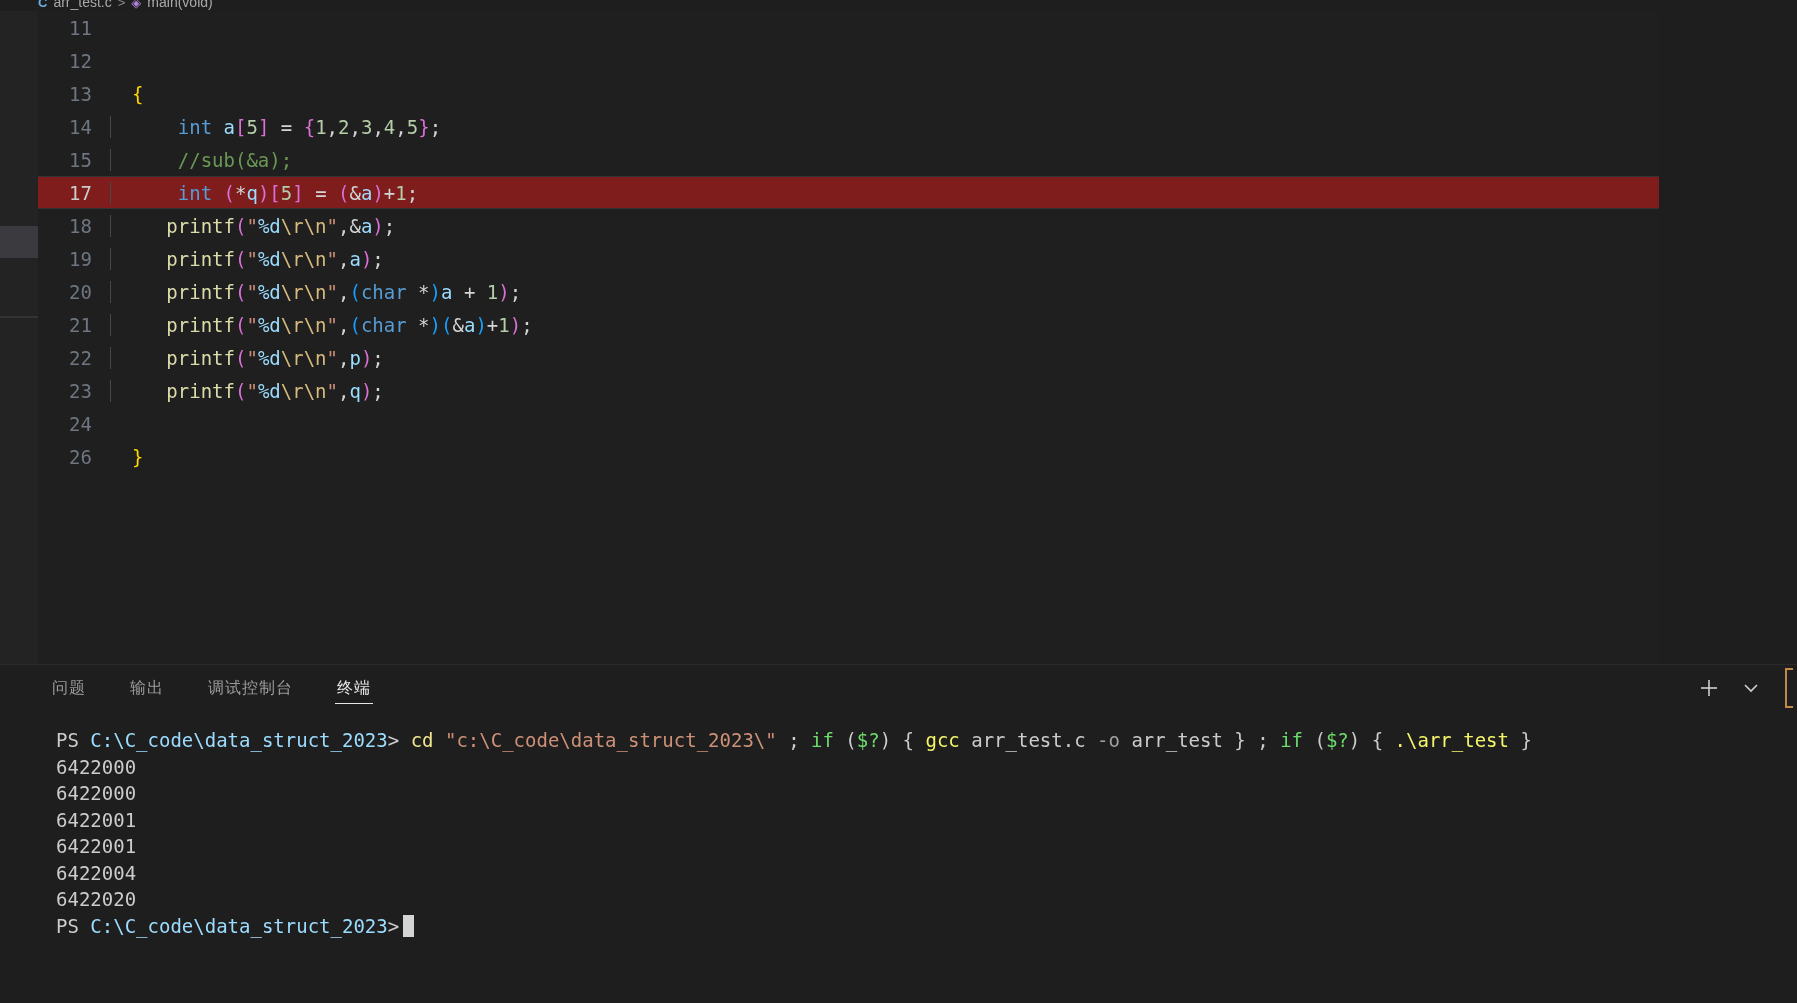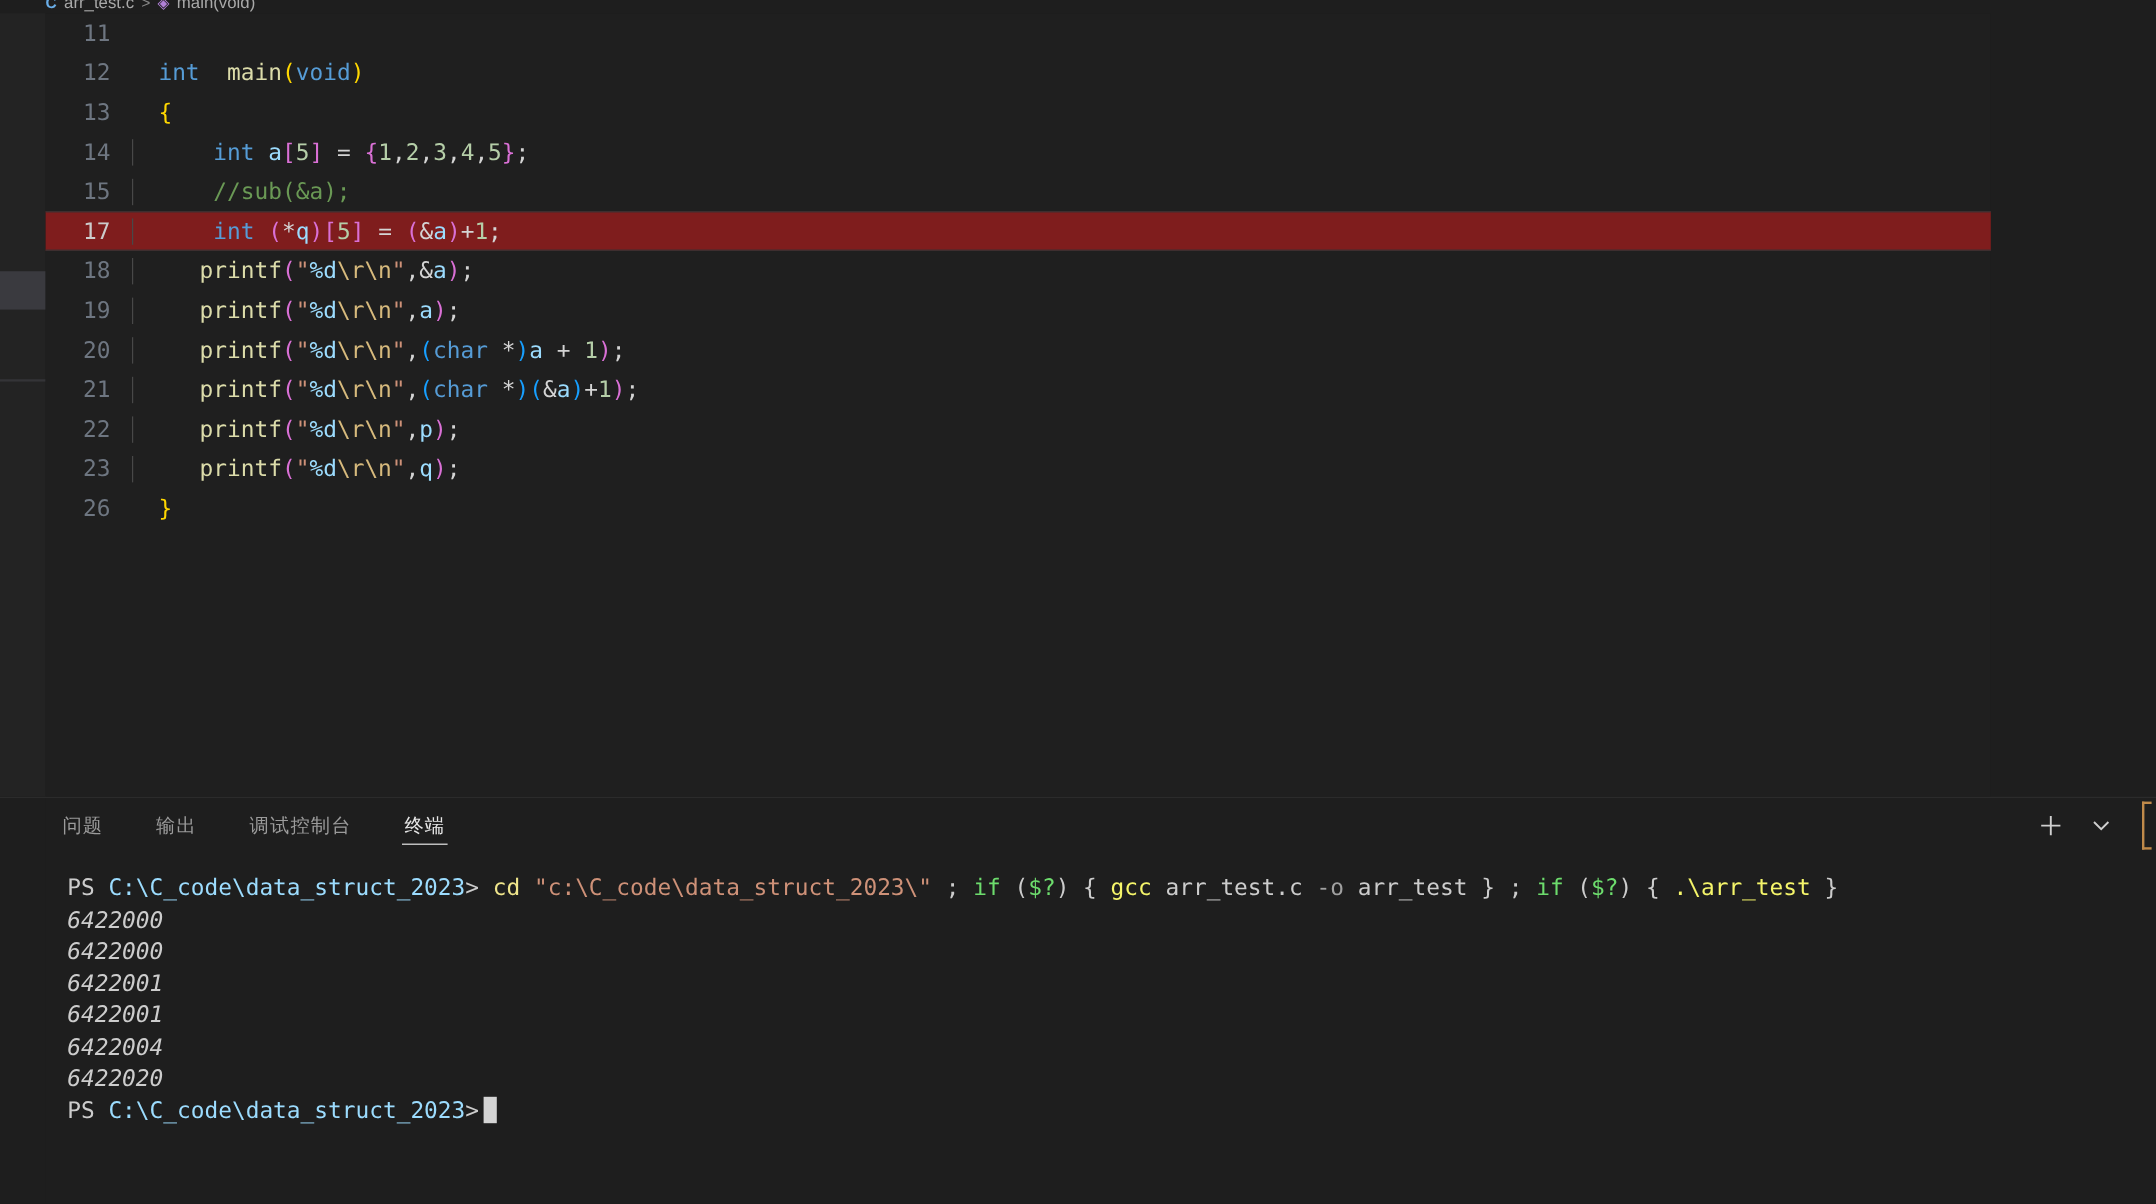--- a/index.html
+++ b/index.html
@@ -149,21 +149,21 @@
     overflow: hidden;
   }
   .t-line { height: 26.5px; white-space: pre; }
   .t-ps    { color: #cccccc; }
   .t-path  { color: #9cdcfe; }
   .t-cmdy  { color: #f0e68c; }
   .t-dq    { color: #ce9178; }
   .t-green { color: #6ddc6d; }
   .t-plain { color: #cccccc; }
   .t-dim   { color: #a0a0a0; }
-  .t-out   { color: #cccccc; font-style: italic; }
+  .t-out   { color: #cccccc; }
   .t-yellow{ color: #f5f56a; }
   .cursor {
     display: inline-block; width: 11px; height: 22px;
     background: #d4d4d4; vertical-align: -4px; margin-left: 4px;
   }
 </style>
 </head>
 <body>
 
 <div id="app">
@@ -179,31 +179,32 @@
   <div class="editor-region">
 
     <div class="minimap">
       <div class="minimap-block" id="mm-block" style="top: 215px; height: 32px;"></div>
       <div class="minimap-line" style="top:305px"></div>
     </div>
 
     <div class="code-pane">
       <div class="code-rows" id="code-rows">
           <div class="row noguide"><div class="ln">11</div><div class="code-text"></div></div>
-          <div class="row noguide"><div class="ln">12</div><div class="code-text"><span class="kw">int</span><span class="pn">  </span><span class="fn">main</span><span class="p1">(</span><span class="kw">void</span><span class="p1">)</span></div></div>
+          <div class="row noguide"><div class="ln">12</div></div>
           <div class="row noguide"><div class="ln">13</div><div class="code-text"><span class="p1">{</span></div></div>
           <div class="row"><div class="ln">14</div><div class="code-text"><span class="guide"></span><span class="pn">    </span><span class="kw">int</span><span class="pn"> </span><span class="var">a</span><span class="p2">[</span><span class="num">5</span><span class="p2">]</span><span class="pn"> = </span><span class="p2">{</span><span class="num">1</span><span class="pn">,</span><span class="num">2</span><span class="pn">,</span><span class="num">3</span><span class="pn">,</span><span class="num">4</span><span class="pn">,</span><span class="num">5</span><span class="p2">}</span><span class="pn">;</span></div></div>
           <div class="row"><div class="ln">15</div><div class="code-text"><span class="guide"></span><span class="pn">    </span><span class="cmt">//sub(&amp;a);</span></div></div>
           <div class="row active"><div class="ln">17</div><div class="code-text"><span class="guide"></span><span class="pn">    </span><span class="kw">int</span><span class="pn"> </span><span class="p2">(</span><span class="pn">*</span><span class="var">q</span><span class="p2">)</span><span class="p2">[</span><span class="num">5</span><span class="p2">]</span><span class="pn"> = </span><span class="p2">(</span><span class="pn">&amp;</span><span class="var">a</span><span class="p2">)</span><span class="pn">+</span><span class="num">1</span><span class="pn">;</span></div></div>
           <div class="row"><div class="ln">18</div><div class="code-text"><span class="guide"></span><span class="pn">   </span><span class="fn">printf</span><span class="p2">(</span><span class="str">"</span><span class="fmt">%d</span><span class="esc">\r</span><span class="esc">\n</span><span class="str">"</span><span class="pn">,</span><span class="pn">&amp;</span><span class="var">a</span><span class="p2">)</span><span class="pn">;</span></div></div>
           <div class="row"><div class="ln">19</div><div class="code-text"><span class="guide"></span><span class="pn">   </span><span class="fn">printf</span><span class="p2">(</span><span class="str">"</span><span class="fmt">%d</span><span class="esc">\r</span><span class="esc">\n</span><span class="str">"</span><span class="pn">,</span><span class="var">a</span><span class="p2">)</span><span class="pn">;</span></div></div>
           <div class="row"><div class="ln">20</div><div class="code-text"><span class="guide"></span><span class="pn">   </span><span class="fn">printf</span><span class="p2">(</span><span class="str">"</span><span class="fmt">%d</span><span class="esc">\r</span><span class="esc">\n</span><span class="str">"</span><span class="pn">,</span><span class="p3">(</span><span class="kw">char</span><span class="pn"> *</span><span class="p3">)</span><span class="var">a</span><span class="pn"> + </span><span class="num">1</span><span class="p2">)</span><span class="pn">;</span></div></div>
           <div class="row"><div class="ln">21</div><div class="code-text"><span class="guide"></span><span class="pn">   </span><span class="fn">printf</span><span class="p2">(</span><span class="str">"</span><span class="fmt">%d</span><span class="esc">\r</span><span class="esc">\n</span><span class="str">"</span><span class="pn">,</span><span class="p3">(</span><span class="kw">char</span><span class="pn"> *</span><span class="p3">)</span><span class="p3">(</span><span class="pn">&amp;</span><span class="var">a</span><span class="p3">)</span><span class="pn">+</span><span class="num">1</span><span class="p2">)</span><span class="pn">;</span></div></div>
           <div class="row"><div class="ln">22</div><div class="code-text"><span class="guide"></span><span class="pn">   </span><span class="fn">printf</span><span class="p2">(</span><span class="str">"</span><span class="fmt">%d</span><span class="esc">\r</span><span class="esc">\n</span><span class="str">"</span><span class="pn">,</span><span class="var">p</span><span class="p2">)</span><span class="pn">;</span></div></div>
           <div class="row"><div class="ln">23</div><div class="code-text"><span class="guide"></span><span class="pn">   </span><span class="fn">printf</span><span class="p2">(</span><span class="str">"</span><span class="fmt">%d</span><span class="esc">\r</span><span class="esc">\n</span><span class="str">"</span><span class="pn">,</span><span class="var">q</span><span class="p2">)</span><span class="pn">;</span></div></div>
+          <div class="row"><div class="ln">24</div><div class="code-text"><span class="guide"></span></div></div>
           <div class="row noguide"><div class="ln">26</div><div class="code-text"><span class="p1">}</span></div></div>
         </div>
     </div>
 
   </div>
 
   <div class="panel">
     <div class="panel-left-gutter"></div>
 
     <div class="panel-tabs" id="panel-tabs">

